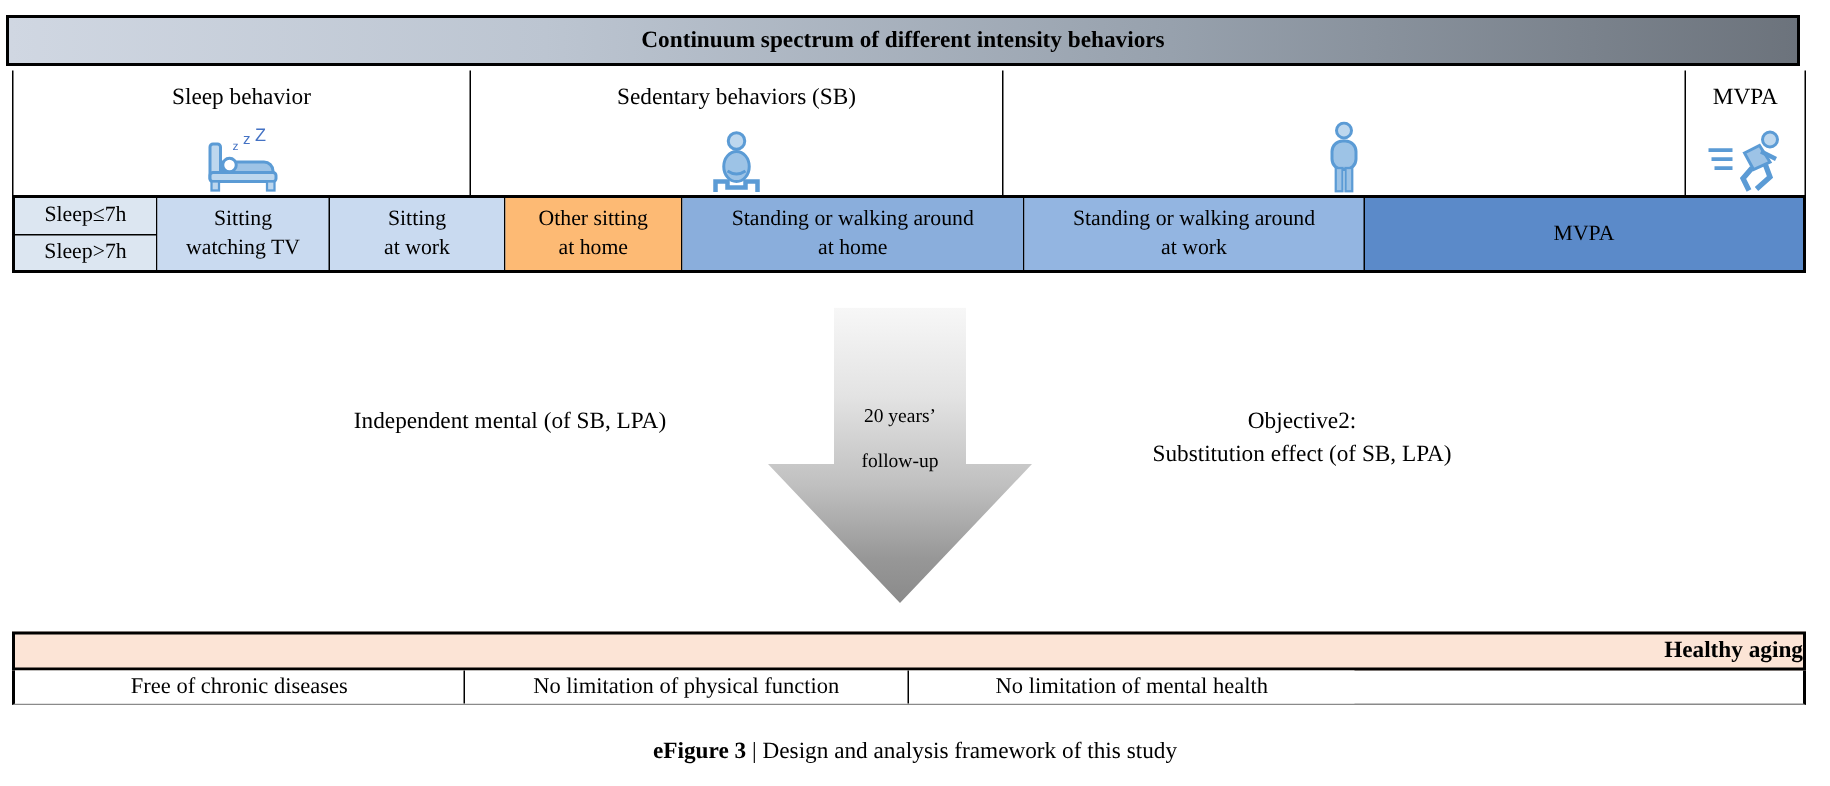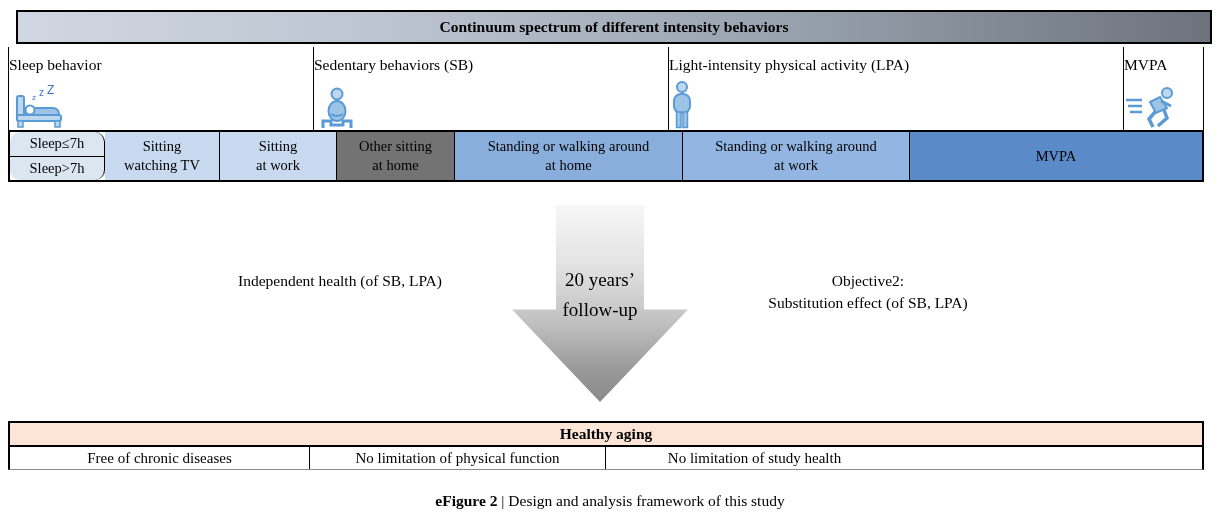--- a/index.html
+++ b/index.html
@@ -1,47 +1,47 @@
 <!DOCTYPE html>
 <html><head>
 <meta charset="utf-8">
 <style>
   html,body{margin:0;padding:0;background:#ffffff;}
   .figure{position:relative;width:1220px;height:524px;background:#fff;
           font-family:"Liberation Serif","DejaVu Serif",serif;color:#000;overflow:hidden;}
   .abs{position:absolute;}
 
   
-  .title-bar{left:16px;top:10px;width:1192px;height:30px;border:2px solid #000;
+  .title-bar{left:4px;top:10px;width:1192px;height:30px;border:2px solid #000;
              background:linear-gradient(90deg,#d0d7e2 0%,#bcc5d1 30%,#97a1ad 65%,#6c737c 100%);
              display:flex;align-items:center;justify-content:center;
              font-weight:bold;font-size:15.5px;}
 
   
   .cat-row{left:8px;top:47px;width:1196px;height:83px;display:flex;border-left:1px solid #000;}
-  .cat{border-right:1px solid #000;display:flex;flex-direction:column;align-items:flex-start;box-sizing:border-box;}
+  .cat{border-right:1px solid #000;display:flex;flex-direction:column;align-items:center;box-sizing:border-box;}
   .cat-label{margin-top:9px;font-size:15.5px;white-space:nowrap;}
   .cat-icon{margin-top:auto;margin-bottom:1px;line-height:0;}
 
   
   .behavior-row{left:8px;top:130px;width:1196px;height:52px;display:flex;border:2px solid #000;box-sizing:border-box;}
   .bcell{border-right:1px solid #000;box-sizing:border-box;display:flex;flex-direction:column;
          align-items:center;justify-content:center;font-size:14.5px;text-align:center;line-height:19px;}
   .bcell:last-child{border-right:none;}
   .sleep-split{display:flex;flex-direction:column;align-items:stretch;padding:0;}
   .sleep-sub{flex:1;display:flex;align-items:center;justify-content:center;}
   .sleep-sub:first-child{border-bottom:1px solid #000;}
 
   
   .mid-text{position:absolute;text-align:center;font-size:15.5px;line-height:22px;}
   .arrow-wrap{left:512px;top:205px;width:176px;height:197px;}
   .arrow-shape{position:absolute;left:0;top:0;width:100%;height:100%;
                background:linear-gradient(180deg,#f7f7f7 0%,#e3e3e3 30%,#c0c0c0 60%,#979797 85%,#8a8a8a 100%);
                clip-path:polygon(25% 0%,75% 0%,75% 53%,100% 53%,50% 100%,0% 53%,25% 53%);}
-  .arrow-line{position:absolute;width:100%;text-align:center;font-size:19px;}
+  .arrow-line{position:absolute;width:100%;text-align:center;font-size:13px;}
 
   
   .ha-header{left:8px;top:421px;width:1192px;height:22px;border:2px solid #000;background:#fce4d6;
              display:flex;align-items:center;justify-content:center;font-weight:bold;font-size:15.5px;}
   .ha-row{left:8px;top:447px;width:1196px;height:23px;display:flex;
           border-left:2px solid #000;border-right:2px solid #000;border-bottom:1px solid #8a8a8a;box-sizing:border-box;}
   .ha-cell{border-right:1px solid #000;box-sizing:border-box;display:flex;align-items:center;justify-content:center;
            font-size:15px;background:#fff;}
   .ha-cell:last-child{border-right:none;}
 
@@ -83,21 +83,20 @@
         <svg width="46" height="42" viewBox="0 0 46 42">
           <circle cx="23" cy="7" r="5.5" fill="#bdd7ee" stroke="#5b9bd5" stroke-width="2"></circle>
           <ellipse cx="23" cy="24" rx="8.5" ry="10" fill="#9dc3e6" stroke="#5b9bd5" stroke-width="2"></ellipse>
           <path d="M17 27 q6 4 12 0" fill="none" stroke="#5b9bd5" stroke-width="2"></path>
           <path d="M9 41 v-7 h8 v4 h12 v-4 h8 v7" fill="none" stroke="#5b9bd5" stroke-width="3"></path>
         </svg>
       </span>
     </div>
 
     <div class="cat" style="width:455px;">
-      <span class="cat-label">Light-intensity physical activity (LPA)</span>
       <span class="cat-icon">
         <svg width="26" height="48" viewBox="0 0 26 48">
           <circle cx="13" cy="6" r="5" fill="#bdd7ee" stroke="#5b9bd5" stroke-width="2"></circle>
           <rect x="5" y="13" width="16" height="19" rx="7" fill="#9dc3e6" stroke="#5b9bd5" stroke-width="2"></rect>
           <rect x="7.5" y="31" width="4.5" height="15.5" fill="#9dc3e6" stroke="#5b9bd5" stroke-width="1.5"></rect>
           <rect x="14" y="31" width="4.5" height="15.5" fill="#9dc3e6" stroke="#5b9bd5" stroke-width="1.5"></rect>
         </svg>
       </span>
     </div>
 
@@ -111,78 +110,78 @@
           <path d="M37 16 l10 5" fill="none" stroke="#5b9bd5" stroke-width="3"></path>
           <path d="M31 27 l-6 7 l4 8" fill="none" stroke="#5b9bd5" stroke-width="3.5"></path>
           <path d="M40 25 l3 8 l-9 8" fill="none" stroke="#5b9bd5" stroke-width="3.5"></path>
         </svg>
       </span>
     </div>
   </div>
 
   <div class="abs behavior-row">
 
-    <div class="bcell sleep-split" style="flex: 0 0 95px; background-color: rgb(220, 230, 241); border-radius: 10px;">
+    <div class="bcell sleep-split" style="flex: 0 0 95px; background-color: rgb(220, 230, 241);">
       <div class="sleep-sub">Sleep≤7h</div>
       <div class="sleep-sub">Sleep&gt;7h</div>
     </div>
 
 
     <div class="bcell" style="flex: 0 0 115px; background-color: rgb(201, 218, 240);">
       <span>Sitting</span>
       <span>watching TV</span>
     </div>
 
     <div class="bcell" style="flex: 0 0 117px; background-color: rgb(201, 218, 240);">
       <span>Sitting</span>
       <span>at work</span>
     </div>
 
-    <div class="bcell" style="flex: 0 0 118px; background-color: #737373;">
+    <div class="bcell" style="flex: 0 0 118px; background-color: #fdba74;">
       <span>Other sitting</span>
       <span>at home</span>
     </div>
 
     <div class="bcell" style="flex: 0 0 228px; background-color: rgb(138, 174, 220);">
       <span>Standing or walking around</span>
       <span>at home</span>
     </div>
 
     <div class="bcell" style="flex: 0 0 227px; background-color: rgb(147, 181, 225);">
       <span>Standing or walking around</span>
       <span>at work</span>
     </div>
 
     <div class="bcell" style="flex: 1 1 0%; background-color: rgb(91, 138, 201);">
       <span>MVPA</span>
     </div>
   </div>
 
   <div class="mid-text" style="left:140px;top:270px;width:400px;">
-    <div>Independent health (of SB, LPA)</div>
+    <div>Independent mental (of SB, LPA)</div>
   </div>
 
   <div class="abs arrow-wrap">
     <div class="arrow-shape"></div>
     <div class="arrow-line" style="top:64px;">20 years’</div>
     <div class="arrow-line" style="top:94px;">follow-up</div>
   </div>
 
   <div class="mid-text" style="left:668px;top:270px;width:400px;">
     <div>Objective2:</div>
     <div>Substitution effect (of SB, LPA)</div>
   </div>
 
-  <div class="abs ha-header" style="background-color: rgb(252, 228, 214);">
+  <div class="abs ha-header" style="background-color: rgb(252, 228, 214); justify-content: flex-end;">
     <span>Healthy aging</span>
   </div>
 
   <div class="abs ha-row">
     <div class="ha-cell" style="flex:0 0 300px;">Free of chronic diseases</div>
     <div class="ha-cell" style="flex:0 0 296px;">No limitation of physical function</div>
-    <div class="ha-cell" style="flex:0 0 297px;">No limitation of study health</div>
+    <div class="ha-cell" style="flex:0 0 297px;">No limitation of mental health</div>
   </div>
 
   <div class="abs caption">
-    <b>eFigure 2</b><span> | </span><span>Design and analysis framework of this study</span>
+    <b>eFigure 3</b><span> | </span><span>Design and analysis framework of this study</span>
   </div>
 
 </div>
 
 </body></html>

